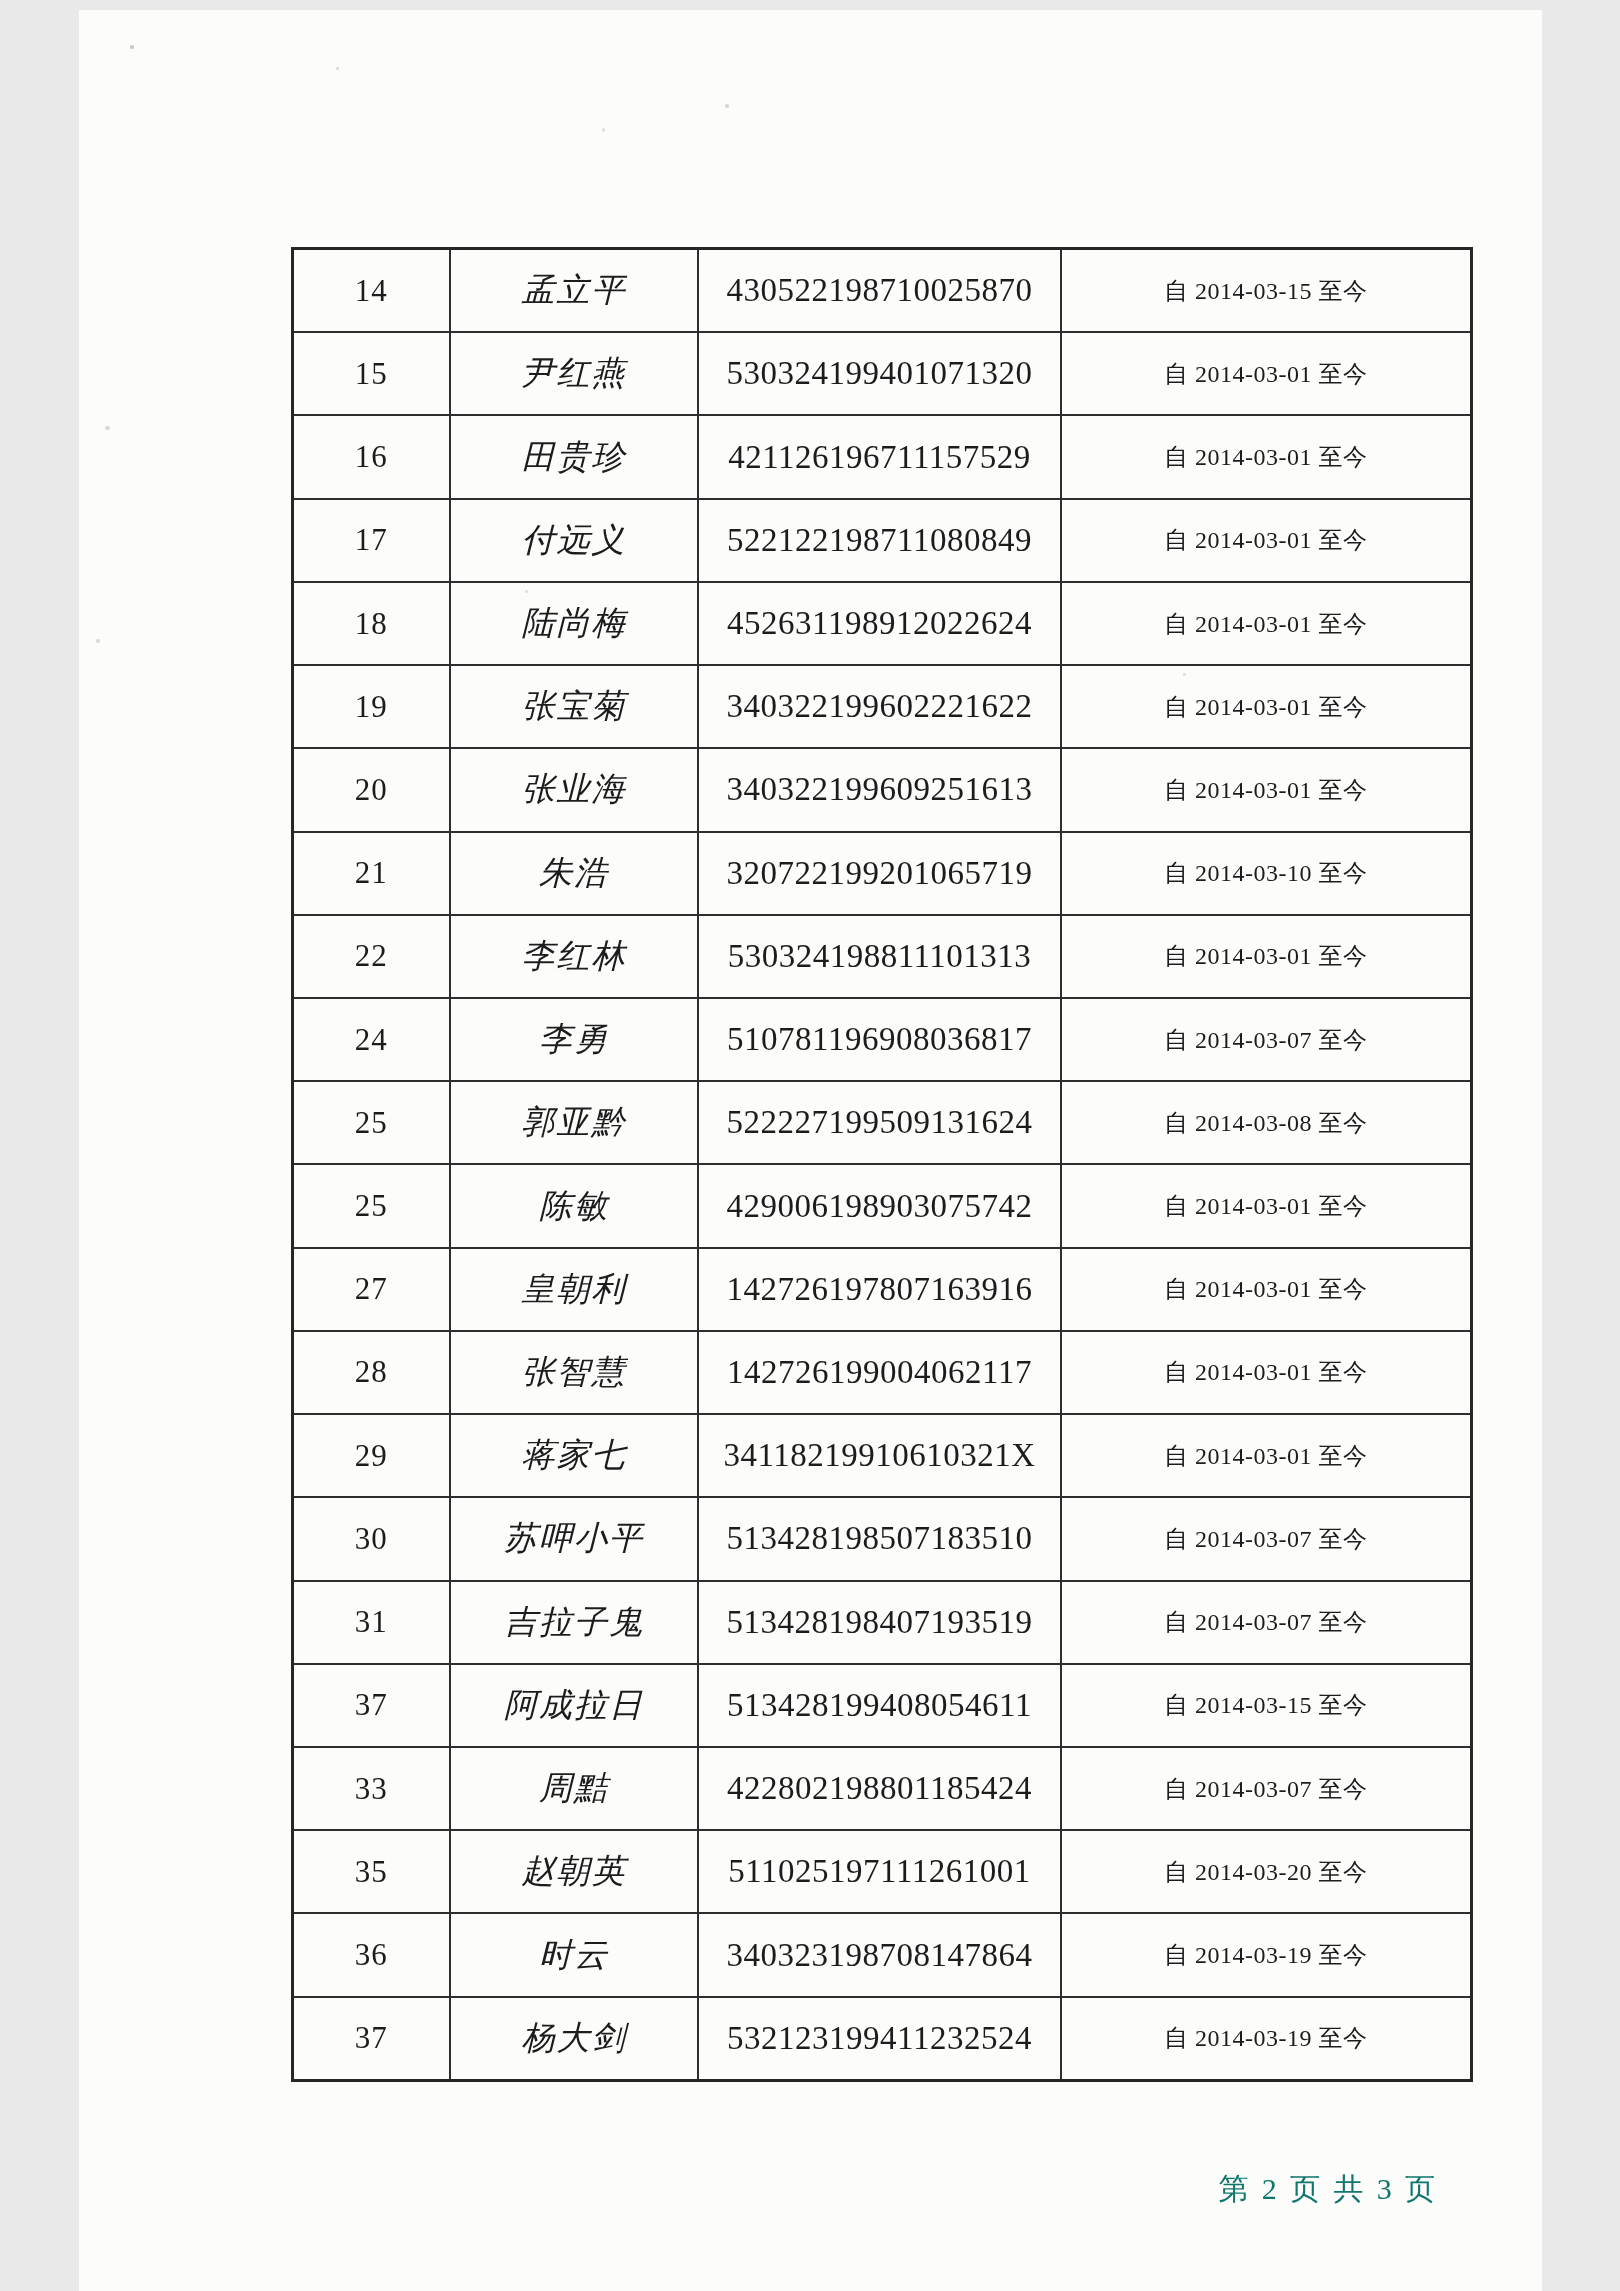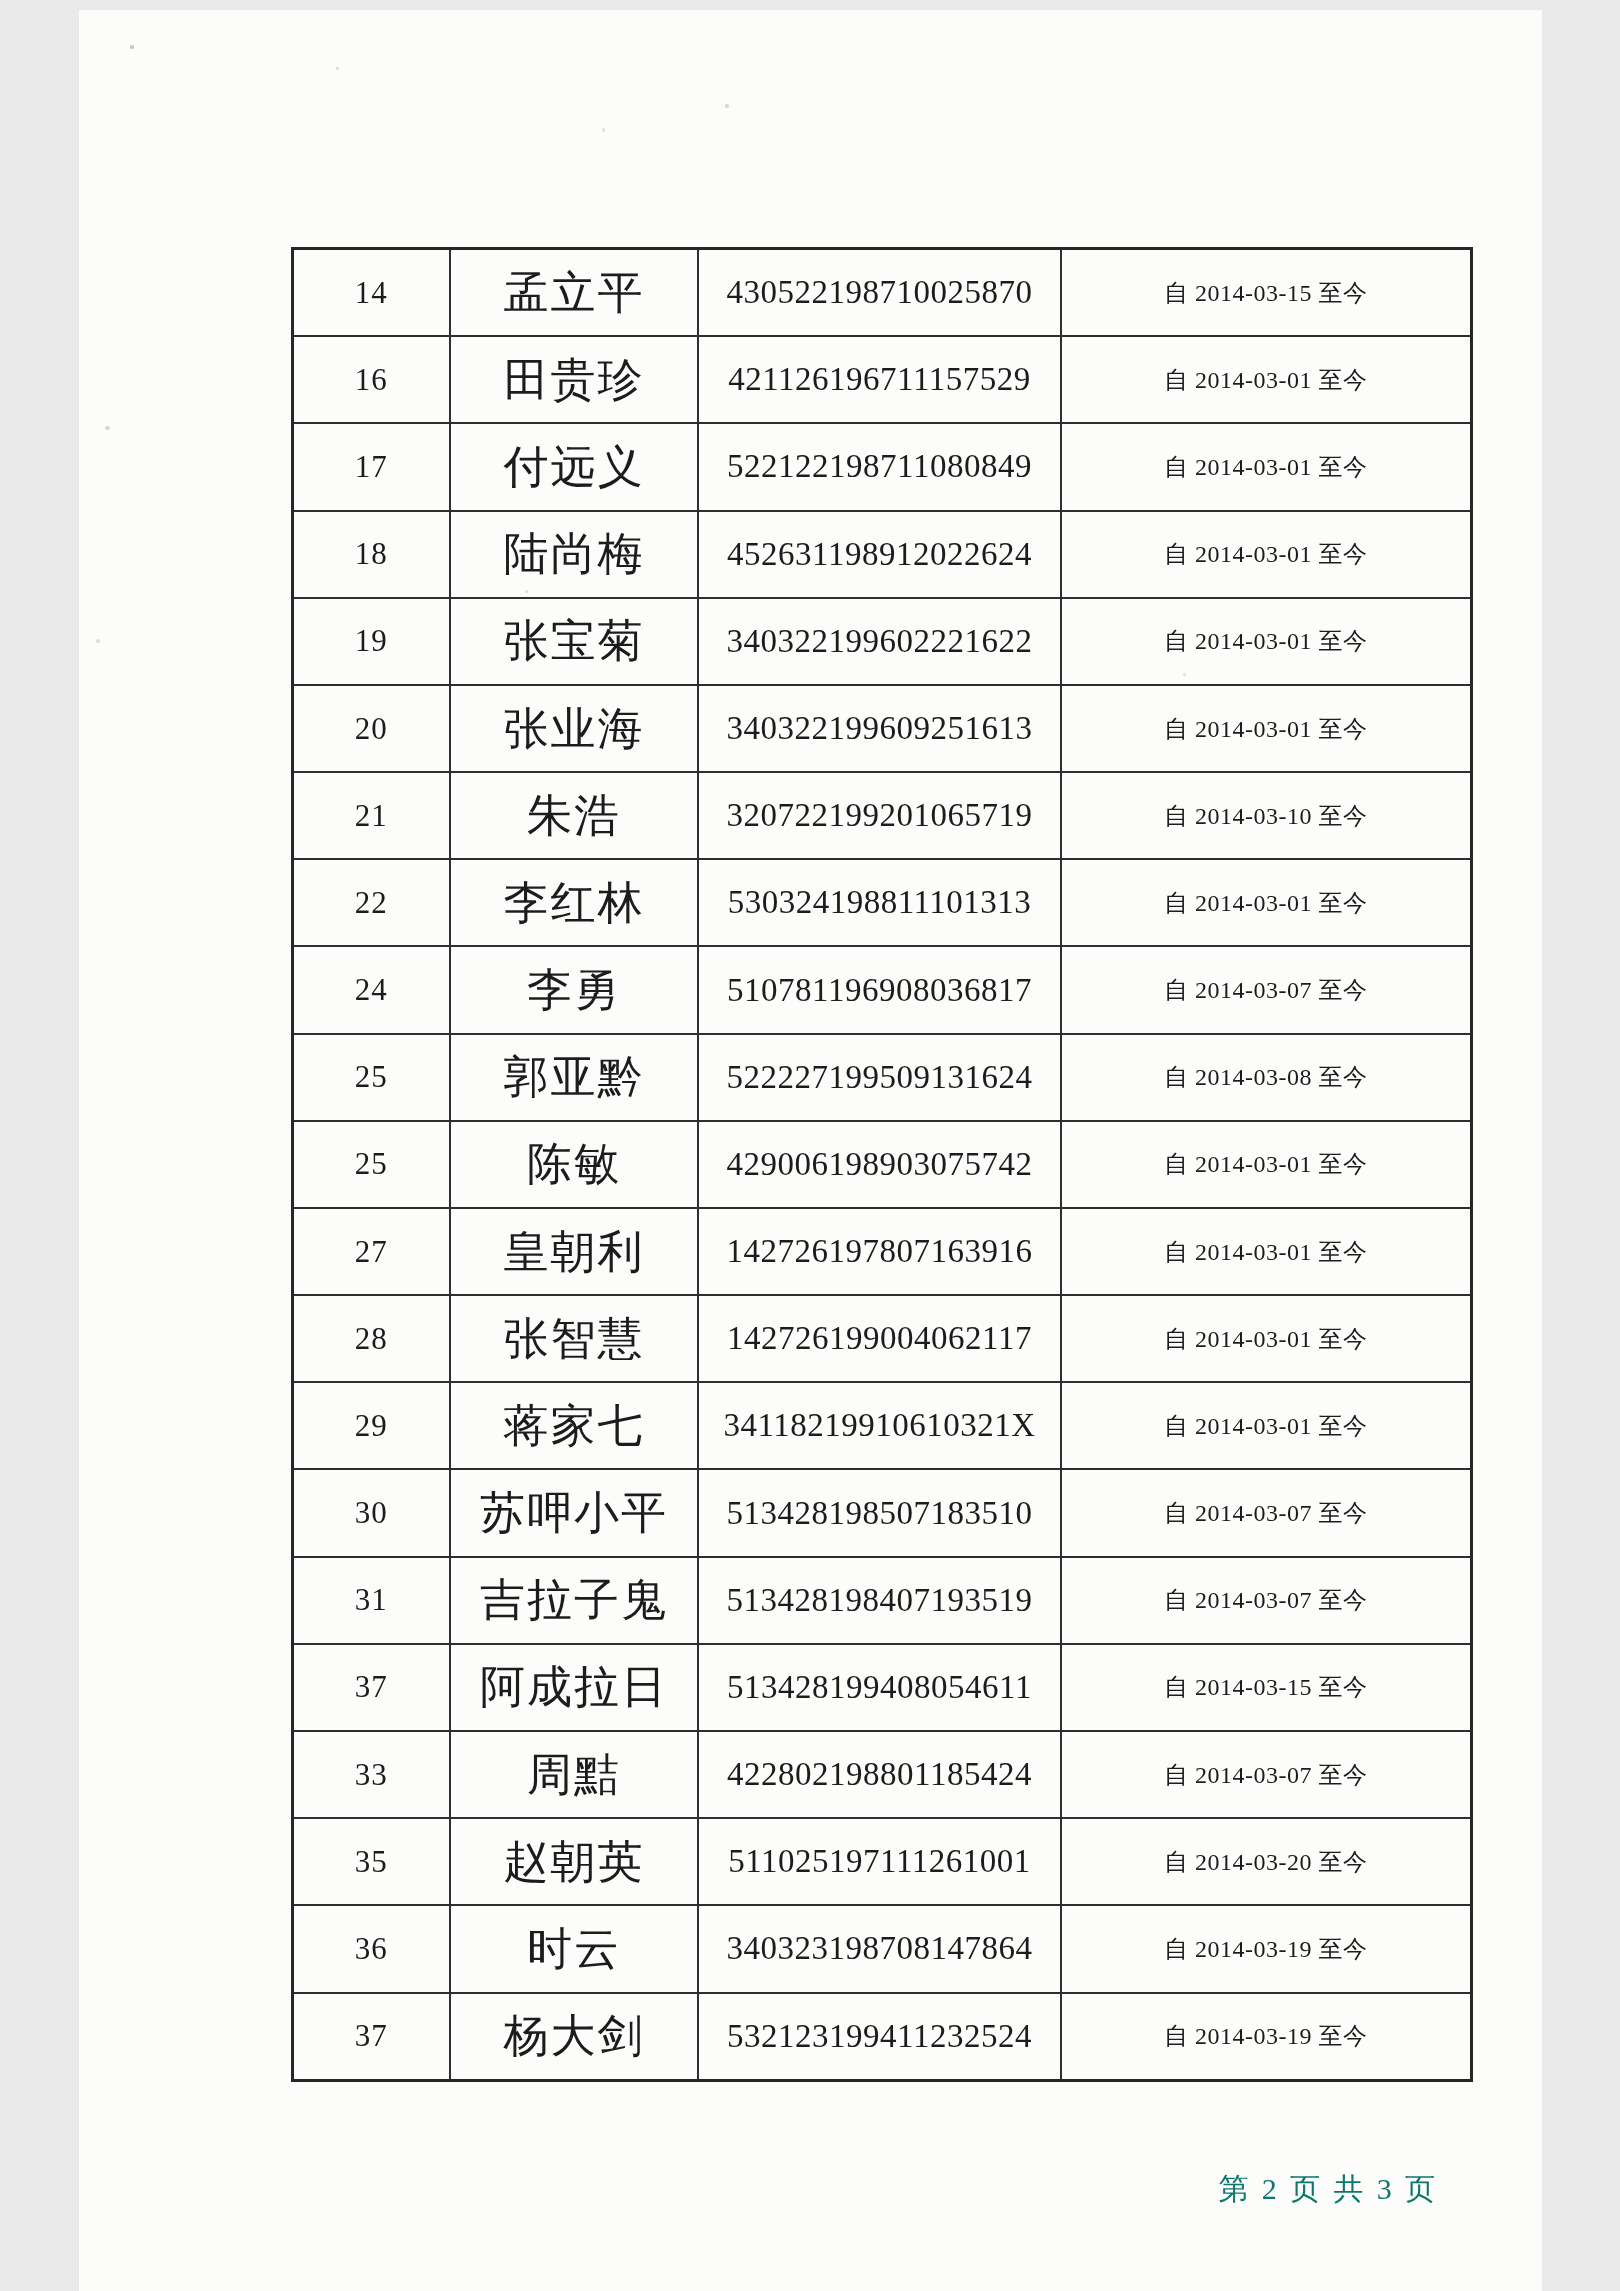--- a/index.html
+++ b/index.html
@@ -24,21 +24,21 @@
     border:2.9px solid #2e2e2e;
     text-align:center;
     vertical-align:middle;
     padding:0;
     height:76px;
     overflow:hidden;
     white-space:nowrap;
   }
   table.roster{border:3.9px solid #262626;}
   td.c0{font-size:31px;letter-spacing:1px;}
-  td.c1{font-size:45px;letter-spacing:2px;}
+  td.c1{font-size:33px;letter-spacing:2px;font-style:italic;}
   td.c2{font-size:33px;letter-spacing:0.5px;}
   td.c3{font-size:24px;letter-spacing:0.5px;}
   .footer{
     position:absolute;
     left:1140px;top:2159px;
     font-size:30px;
     letter-spacing:2.9px;
     color:#0f766e;
   }
   
@@ -68,20 +68,26 @@
       <col style="width:410px">
     </colgroup>
     <tbody>
         <tr>
           <td class="c0">14</td>
           <td class="c1">孟立平</td>
           <td class="c2">430522198710025870</td>
           <td class="c3">自 2014-03-15 至今</td>
         </tr>
         <tr>
+          <td class="c0">15</td>
+          <td class="c1">尹红燕</td>
+          <td class="c2">530324199401071320</td>
+          <td class="c3">自 2014-03-01 至今</td>
+        </tr>
+        <tr>
           <td class="c0">16</td>
           <td class="c1">田贵珍</td>
           <td class="c2">421126196711157529</td>
           <td class="c3">自 2014-03-01 至今</td>
         </tr>
         <tr>
           <td class="c0">17</td>
           <td class="c1">付远义</td>
           <td class="c2">522122198711080849</td>
           <td class="c3">自 2014-03-01 至今</td>

